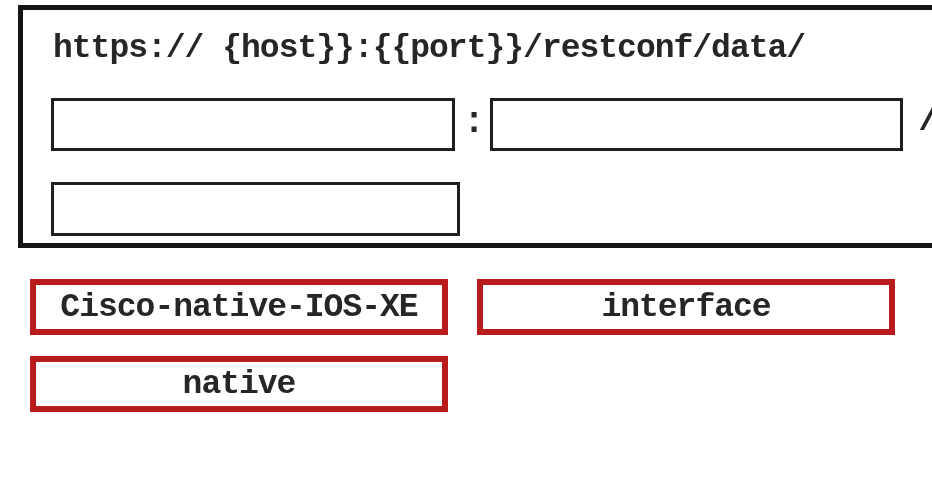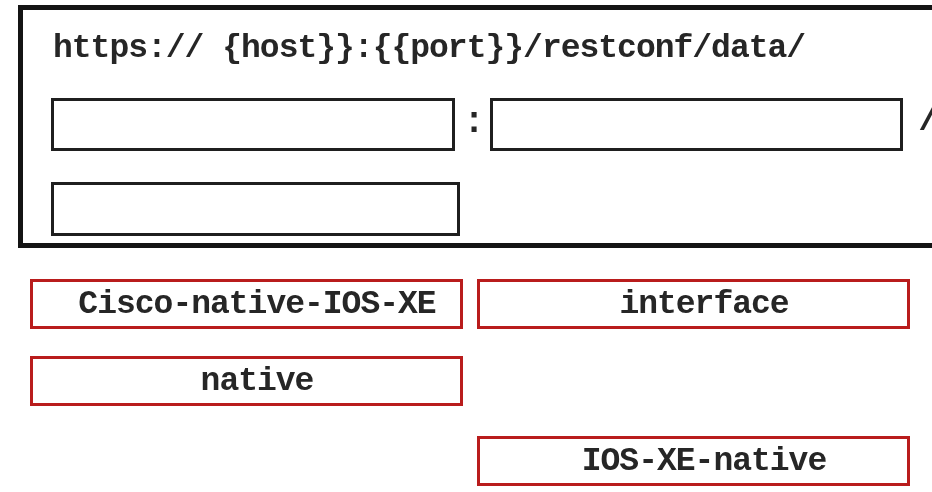--- a/index.html
+++ b/index.html
@@ -50,32 +50,31 @@
     font-weight: bold;
     color: #262626;
   }
   .sep-colon { left: 438px; top: 92px; width: 26px; text-align: center; }
   .sep-slash { left: 893px; top: 90px; width: 26px; text-align: center; }
   
   .option {
     position: absolute;
     width: 406px;
     height: 44px;
-    border: 3px solid #b91c1c;
+    border: 6px solid #b91c1c;
     background: #ffffff;
     display: flex;
     align-items: center;
     justify-content: center;
     font-size: 33px;
     font-weight: bold;
     letter-spacing: -1px;
     white-space: nowrap;
     color: #262626;
     cursor: grab;
-    padding-left: 21px;
   }
   .col-left  { left: 30px; }
   .col-right { left: 477px; }
   .row-1 { top: 279px; }
   .row-2 { top: 356px; text-align: right; }
   .row-3 { top: 436px; }
 </style>
 </head>
 <body>
 
@@ -96,15 +95,14 @@
   </div>
 
   <div class="option col-left row-1">Cisco-native-IOS-XE</div>
 
   <div class="option col-right row-1">interface</div>
 
   <div class="option col-left row-2">native</div>
 
 
 
-  <div class="option col-right row-3">IOS-XE-native</div>
 
 </div>
 
 </body></html>

